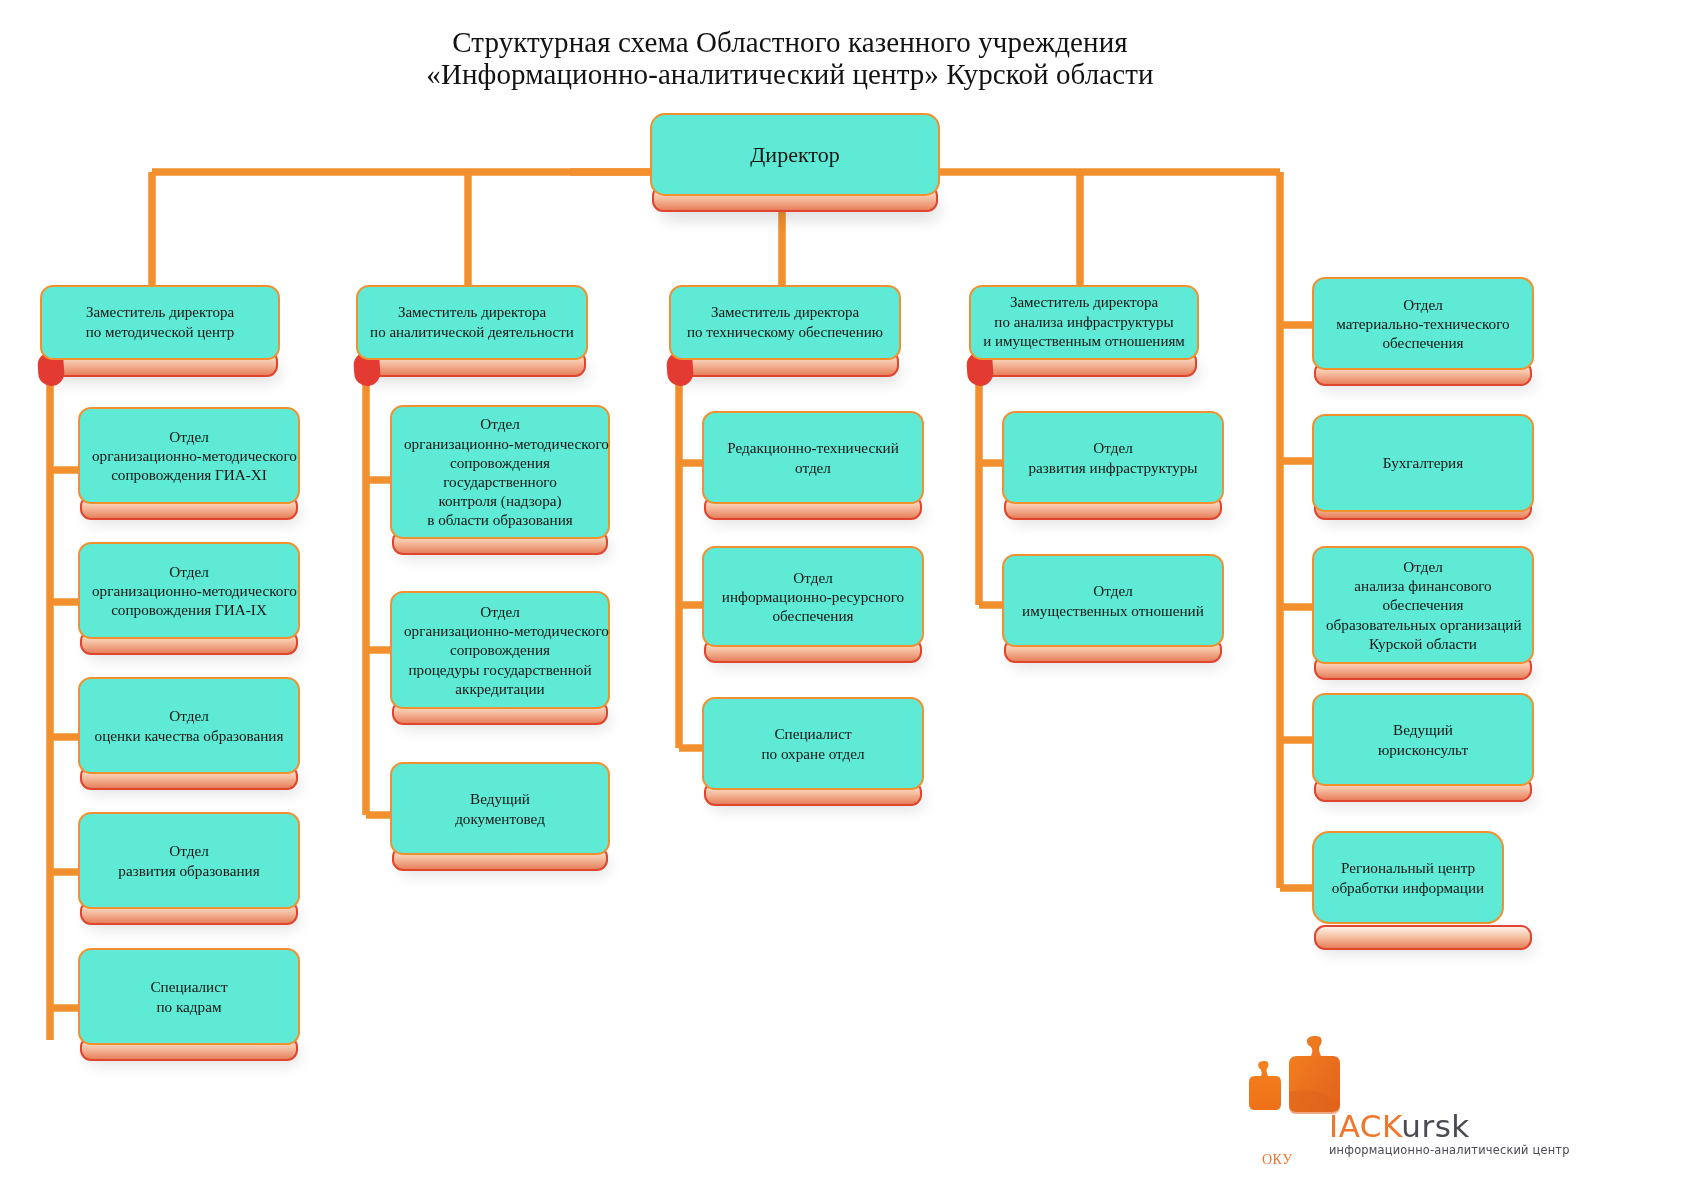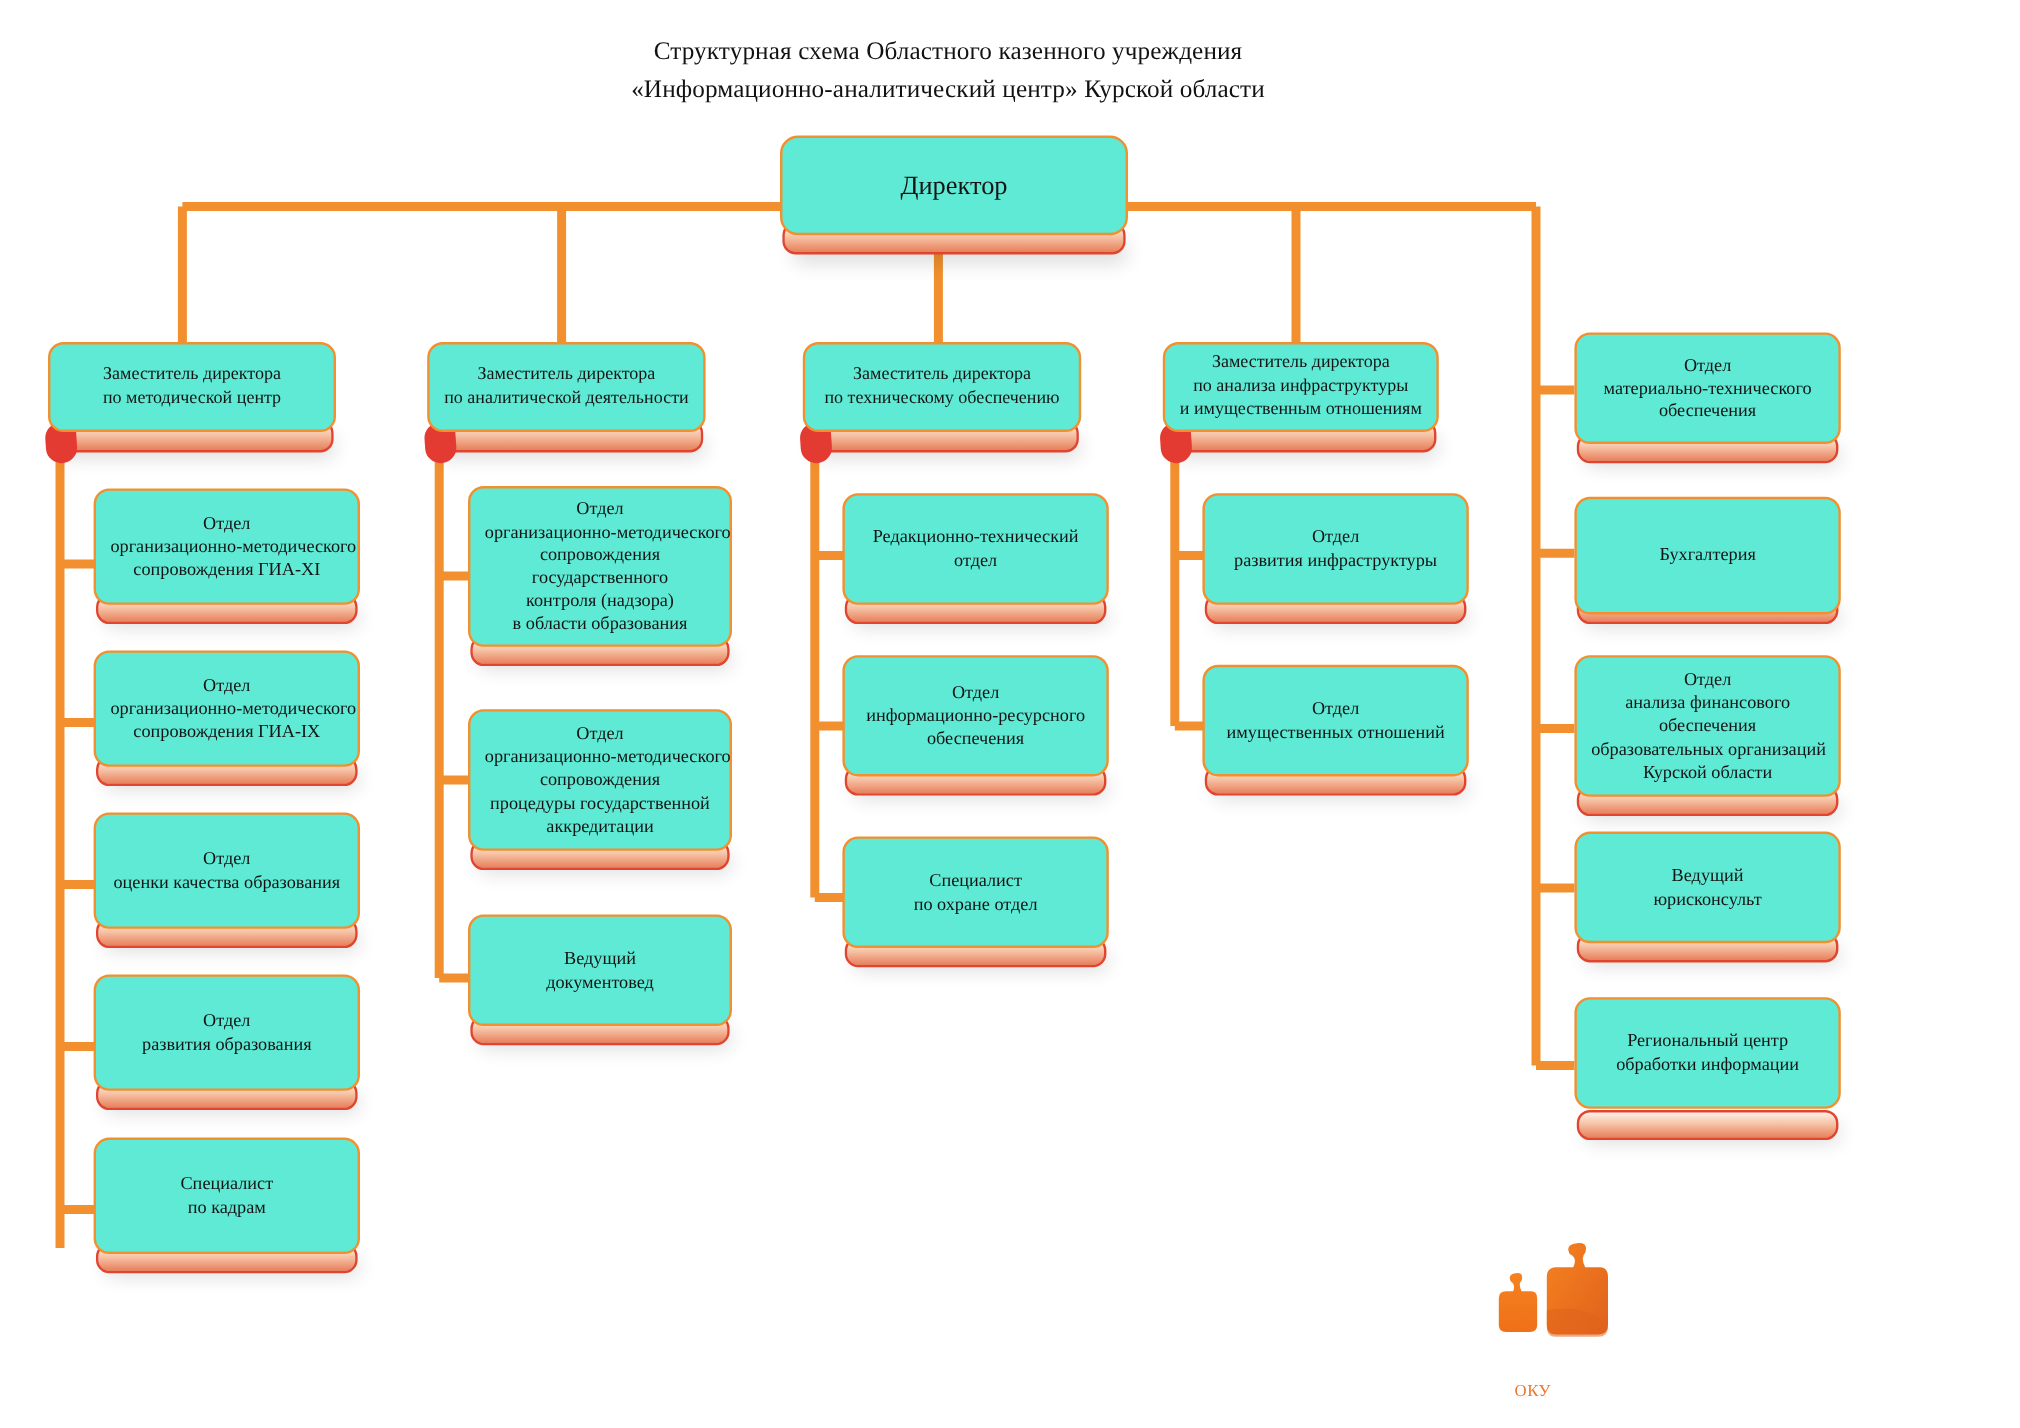--- a/index.html
+++ b/index.html
@@ -9,21 +9,21 @@
     font-family:"Liberation Serif","DejaVu Serif",serif;
     color:#1a1a1a;
     overflow:hidden;
     position:relative;
   }
   #stage{position:absolute;left:0;top:0;width:1683px;height:1190px;}
 
   
   .title{
     position:absolute;left:0;top:26px;width:1580px;
-    text-align:center;font-size:21px;line-height:32px;
+    text-align:center;font-size:29px;line-height:32px;
     letter-spacing:.1px;color:#121212;
   }
   .title div{white-space:nowrap;}
 
   
   #lines{position:absolute;left:0;top:0;width:1683px;height:1190px;}
 
   
   .node{
     position:absolute;
@@ -354,21 +354,21 @@
   <div class="plate" style="left:1314px;top:777px;width:218px;height:25px;"></div>
   <div class="node small" style="left:1312px;top:693px;width:222px;height:93px;">
     <span class="txt">
       <span>Ведущий</span>
       <span>юрисконсульт</span>
     </span>
   </div>
 
   <div class="blob" style="left:1320px;top:935px;width:214px;height:18px;"></div>
   <div class="plate" style="left:1314px;top:925px;width:218px;height:25px;"></div>
-  <div class="node small" style="left:1312px;top:831px;width:222px;height:93px;">
+  <div class="node small" style="left:1312px;top:831px;width:192px;height:93px;border-radius:17px;">
     <span class="txt">
       <span>Региональный центр</span>
       <span>обработки информации</span>
     </span>
   </div>
 
   <svg class="logo" viewBox="0 0 230 96" xmlns="http://www.w3.org/2000/svg">
     <defs>
       <linearGradient id="pz" x1="0" y1="0" x2="0" y2="1">
         <stop offset="0%" stop-color="#f58220"></stop>
@@ -380,15 +380,21 @@
       </linearGradient>
     </defs>
 
     <path fill="url(#pz)" d="M12,50 q0-6 6-6 l6,0 q2-6 -2-8 q-3-6 4-7 q7-1 5,6 q-3,3 0,9 l8,0 q5,0 5,6 l0,22 q0,6-6,6 l-20,0 q-6,0-6,-6 Z"></path>
 
     <path fill="url(#pz2)" d="M52,32 q0-8 8-8 l14,0 q4-8 -3-11 q-4-8 6-9 q10-1 7,8 q-4,4 0,12 l12,0 q7,0 7,8 l0,40 q0,8-8,8 l-36,0 q-7,0-7,-8 Z"></path>
 
     <path fill="#e0621c" opacity="0.55" d="M52,60 q28,-6 51,10 l0,4 q0,8-8,8 l-36,0 q-7,0-7,-8 Z"></path>
   </svg>
 
+  <div class="logo-text">
+    <div class="logo-main">
+      <span class="a">IACK</span><span class="b">ursk</span>
+    </div>
+    <div class="logo-sub">информационно-аналитический центр</div>
+  </div>
   <div class="oku">ОКУ</div>
 
 </div>
 
 </body></html>

